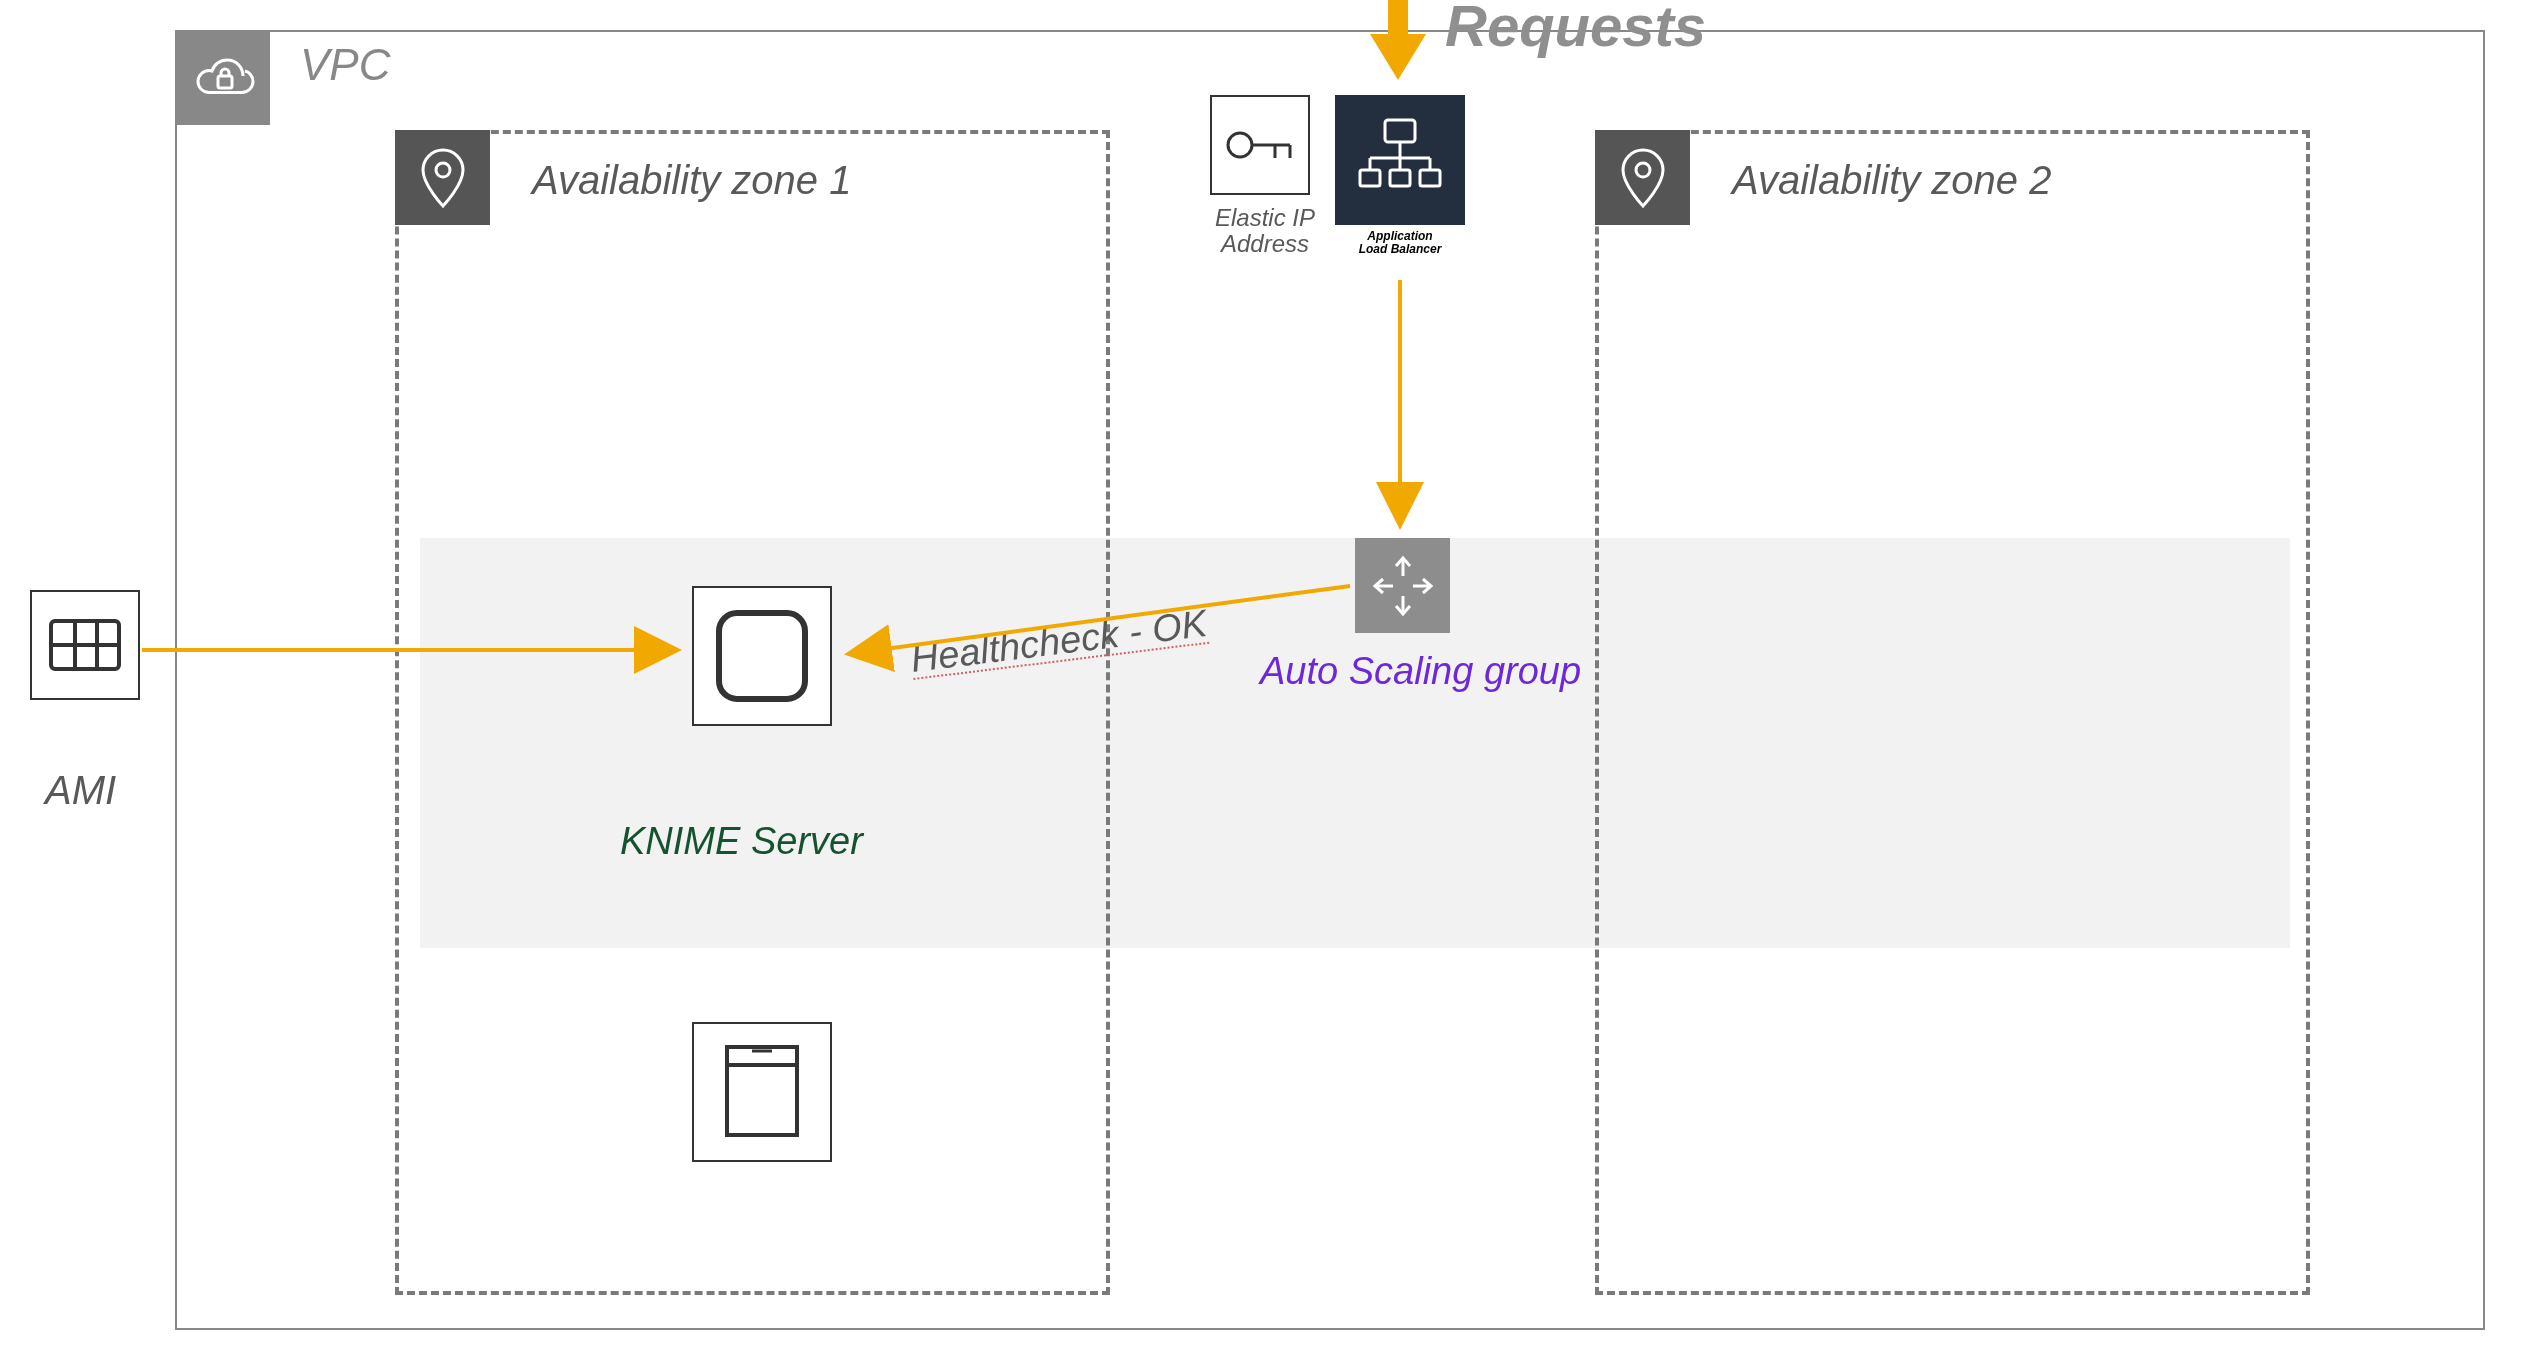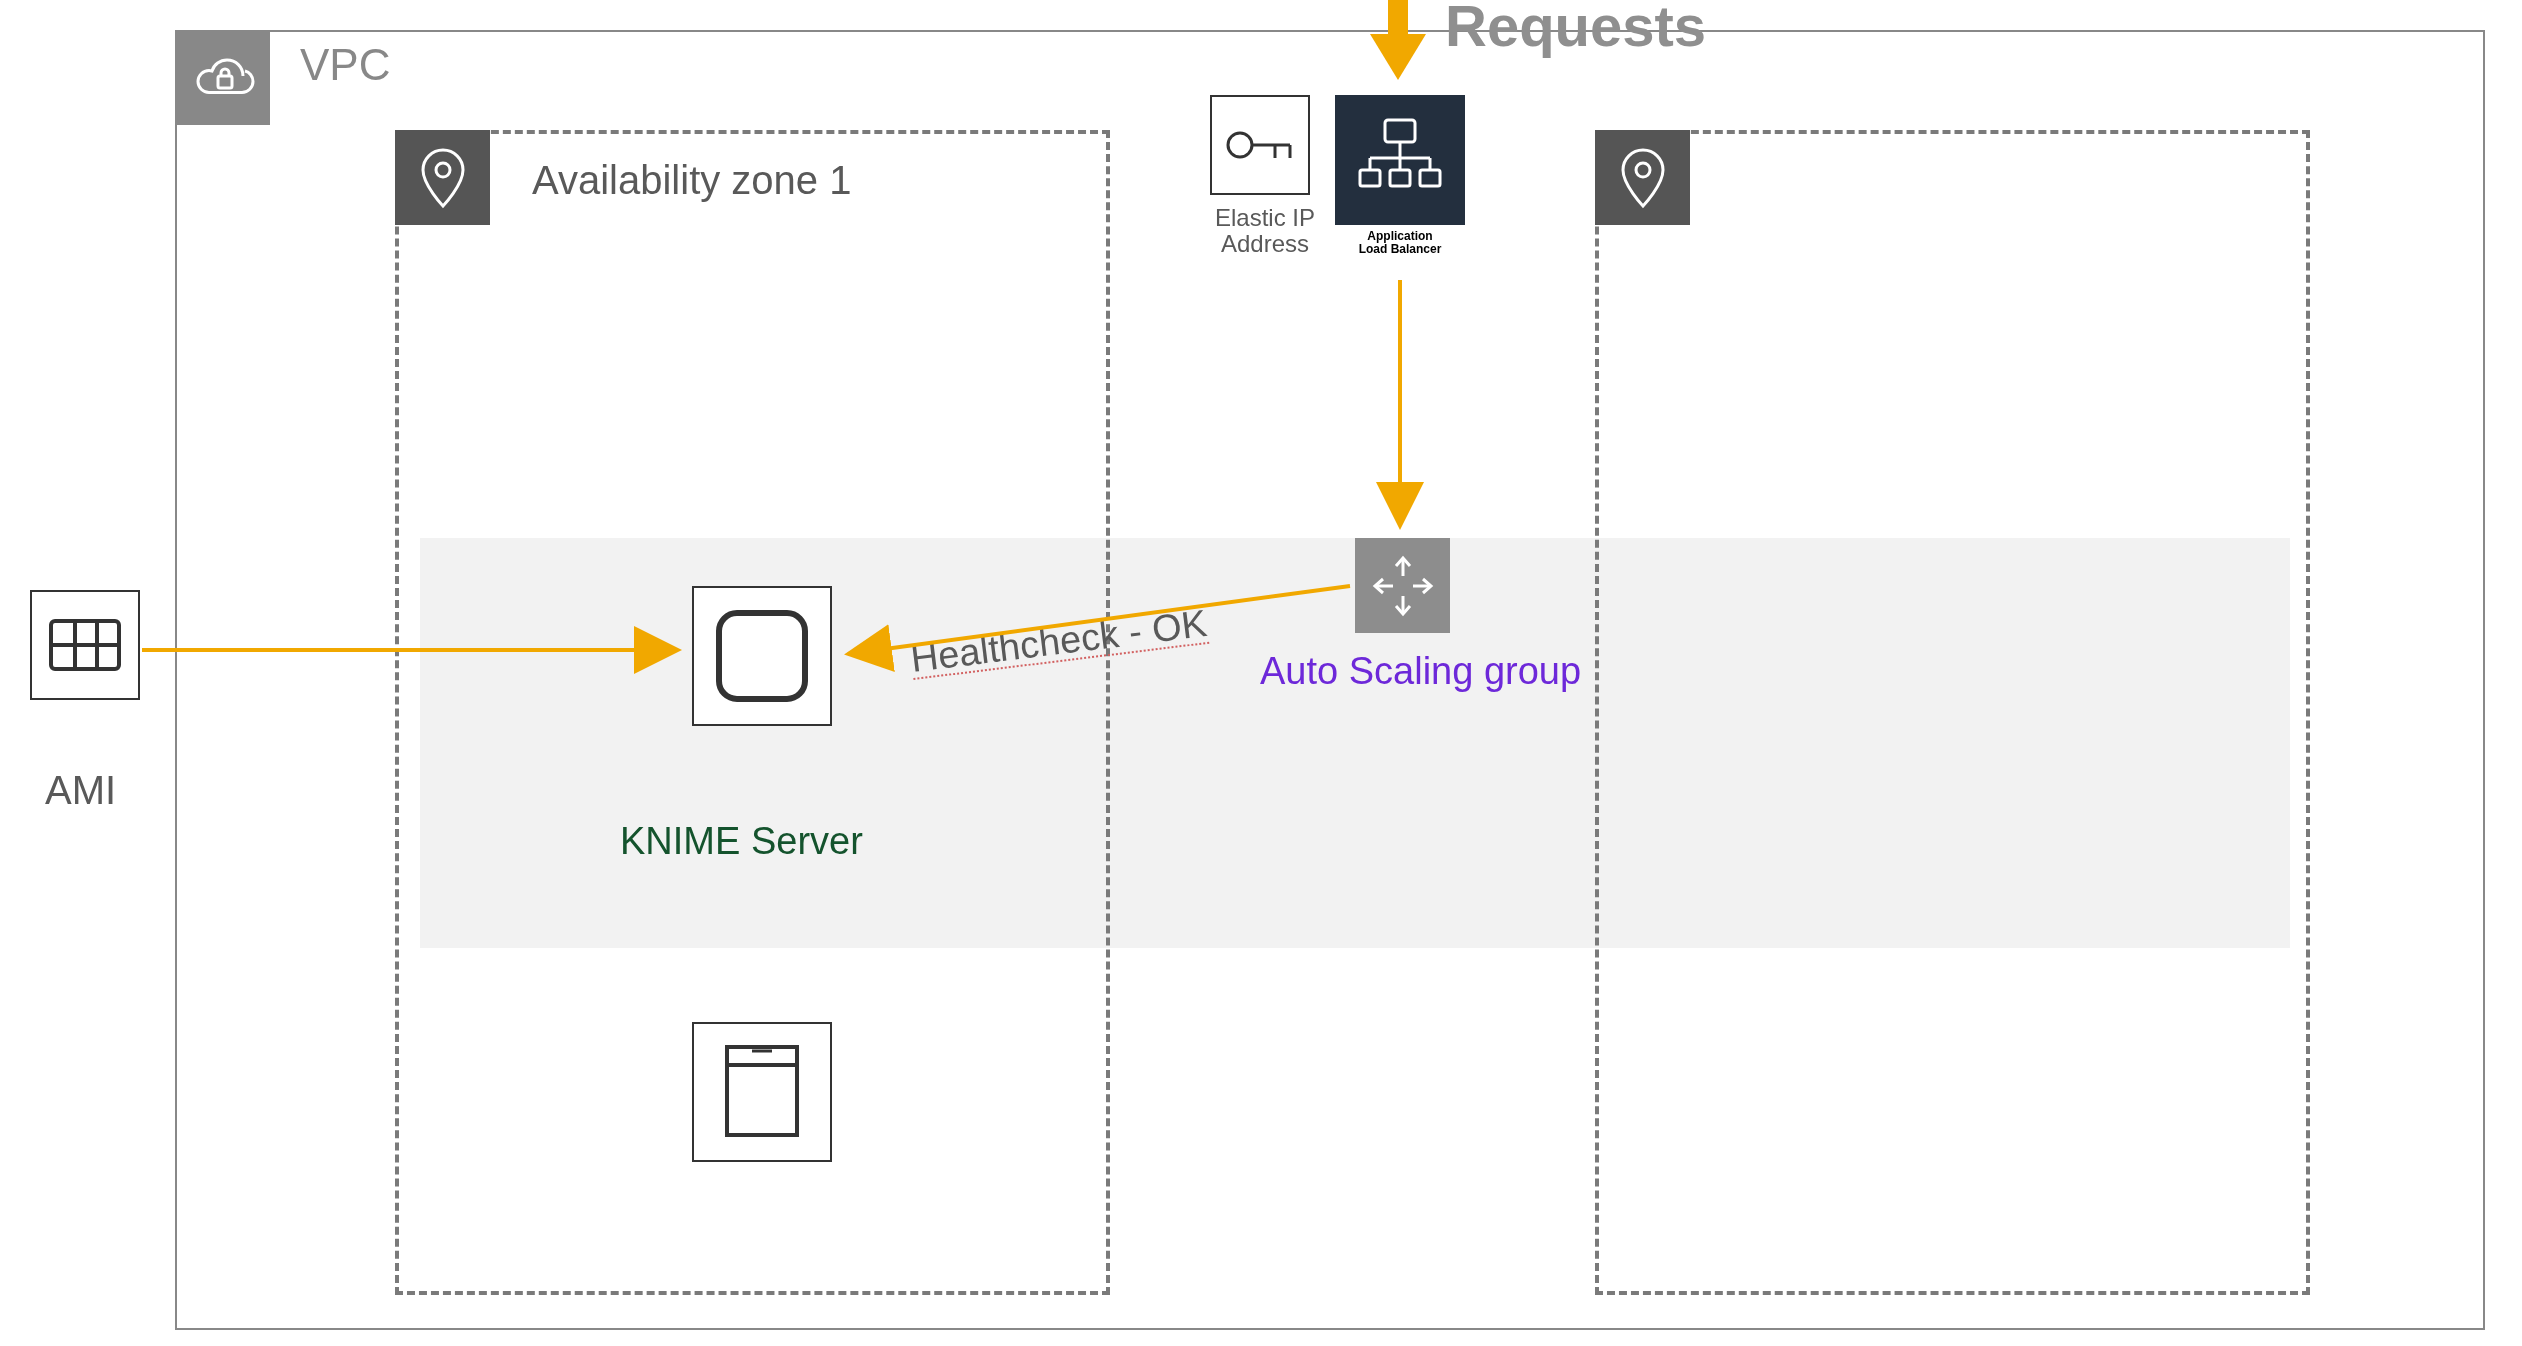--- a/index.html
+++ b/index.html
@@ -8,20 +8,21 @@
     width: 2522px;
     height: 1346px;
     background: #ffffff;
     font-family: "Segoe UI", Arial, sans-serif;
     color: #595959;
   }
   .canvas {
     position: relative;
     width: 2410px;
     height: 1346px;
+    font-style: italic;
   }
   .vpc-box {
     position: absolute;
     left: 175px;
     top: 30px;
     width: 2310px;
     height: 1300px;
     border: 2px solid #888;
     box-sizing: border-box;
   }
@@ -250,20 +251,21 @@
   </div>
   <div class="az-label az1-label">Availability zone 1</div>
 
   <div class="az-box az2"></div>
   <div class="az-badge az2-badge">
     <svg width="50" height="64" viewBox="0 0 50 64">
       <path d="M25 4c-11 0-20 9-20 20 0 15 20 36 20 36s20-21 20-36c0-11-9-20-20-20z" fill="none" stroke="#fff" stroke-width="3"></path>
       <circle cx="25" cy="24" r="7" fill="none" stroke="#fff" stroke-width="3"></circle>
     </svg>
   </div>
+  <div class="az-label az2-label">Availability zone 2</div>
 
   <div class="requests-label">Requests</div>
   <svg class="abs" width="2522" height="1346">
     <g transform="translate(1398,-8)">
       <rect x="-10" y="8" width="20" height="38" fill="#f1a800"></rect>
       <polygon points="-28,42 28,42 0,88" fill="#f1a800"></polygon>
     </g>
   </svg>
 
   <div class="eip-box">

